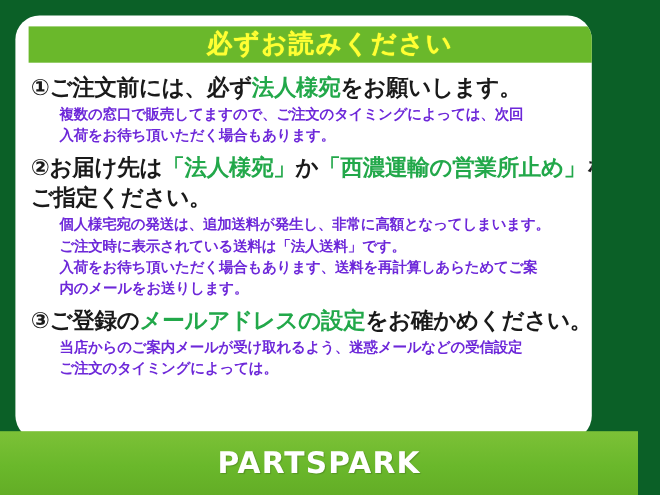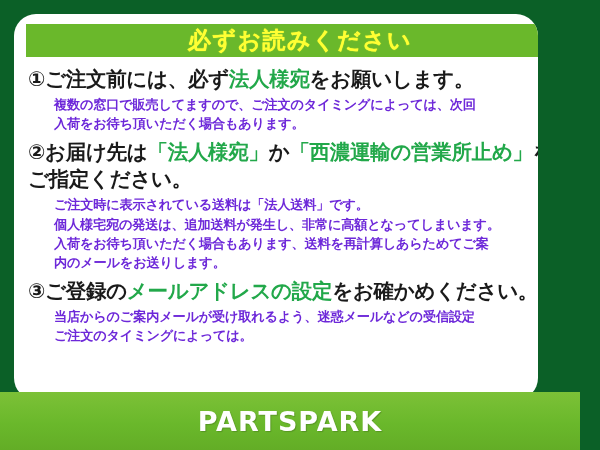--- a/index.html
+++ b/index.html
@@ -125,22 +125,22 @@
         <div class="item-head"><span>①</span><span>ご注文前には、必ず</span><span class="hl">法人様宛</span><span>をお願いします。</span></div>
         <div class="item-body">
           <div>複数の窓口で販売してますので、ご注文のタイミングによっては、次回</div>
           <div>入荷をお待ち頂いただく場合もあります。</div>
         </div>
       </div>
 
       <div class="item">
         <div class="item-head wrap"><span>②</span><span>お届け先は</span><span class="hl">「法人様宛」</span><span>か</span><span class="hl">「西濃運輸の営業所止め」</span><span>をご指定ください。</span></div>
         <div class="item-body">
+          <div>個人様宅宛の発送は、追加送料が発生し、非常に高額となってしまいます。</div>
           <div>ご注文時に表示されている送料は「法人送料」です。</div>
-          <div>個人様宅宛の発送は、追加送料が発生し、非常に高額となってしまいます。</div>
           <div>入荷をお待ち頂いただく場合もあります、送料を再計算しあらためてご案</div>
           <div>内のメールをお送りします。</div>
         </div>
       </div>
 
       <div class="item">
         <div class="item-head"><span>③</span><span>ご登録の</span><span class="hl">メールアドレスの設定</span><span>をお確かめください。</span></div>
         <div class="item-body">
           <div>当店からのご案内メールが受け取れるよう、迷惑メールなどの受信設定</div>
           <div>ご注文のタイミングによっては。</div>

